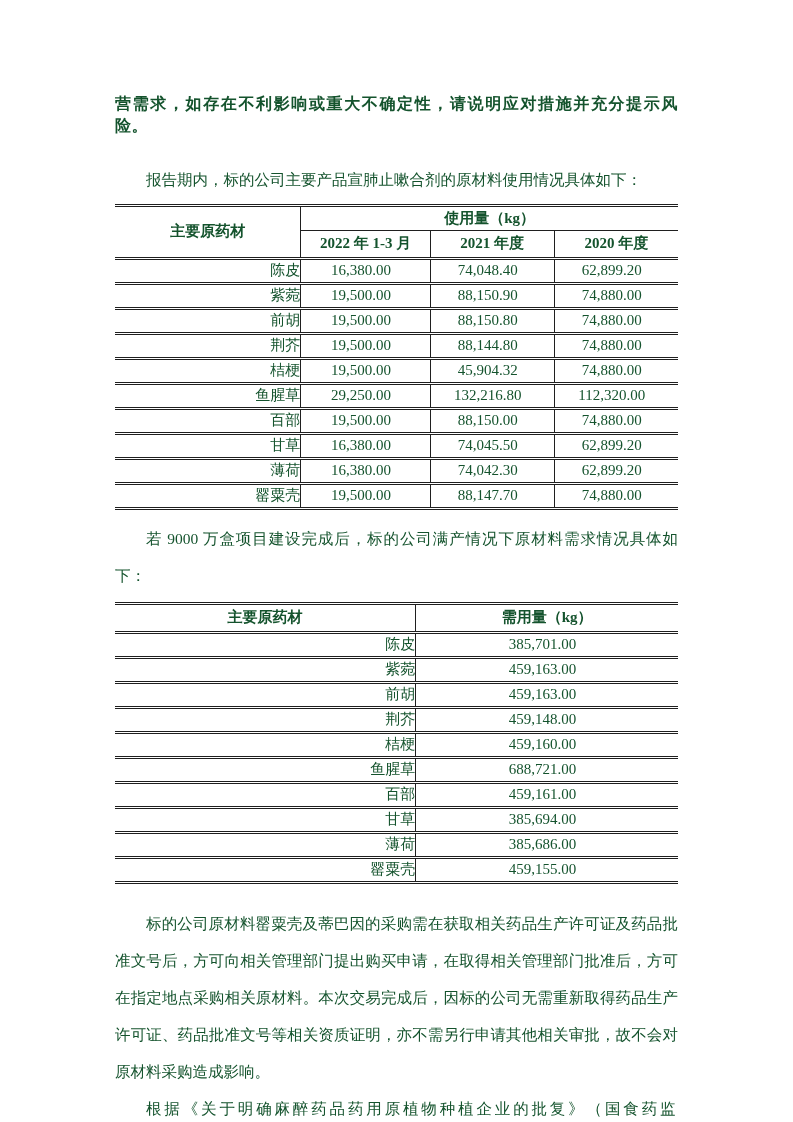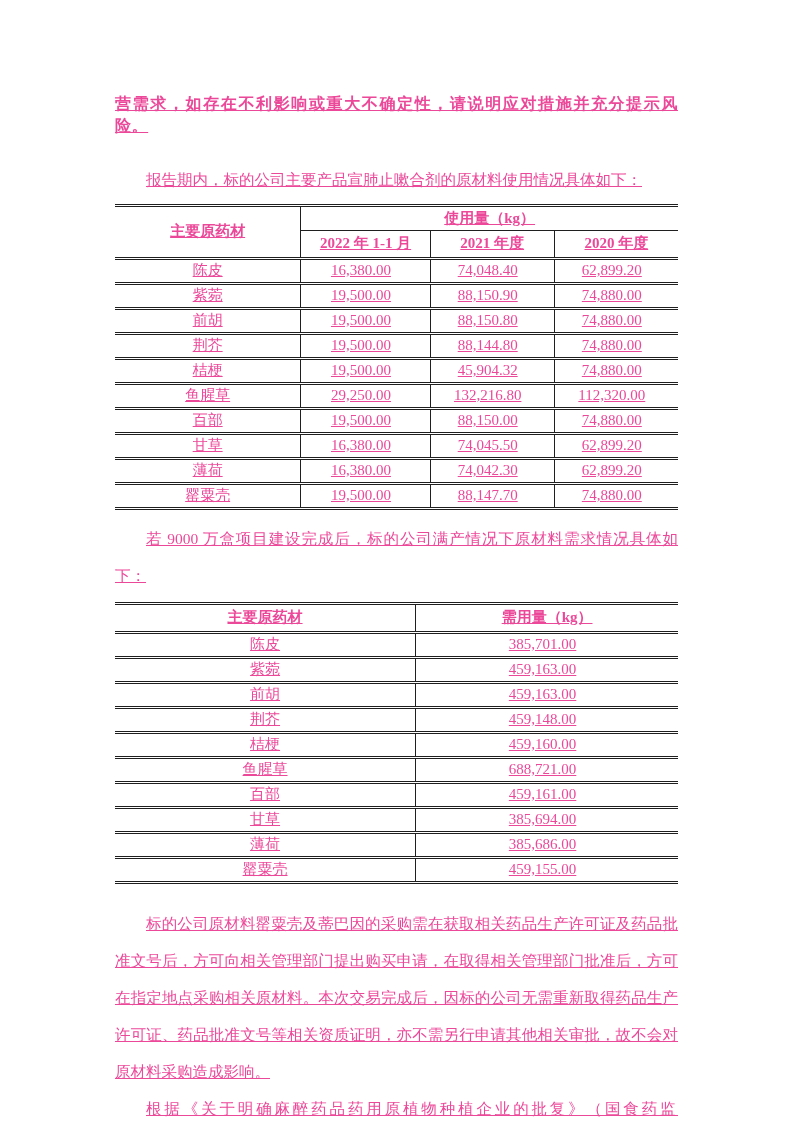--- a/index.html
+++ b/index.html
@@ -4,23 +4,22 @@
 <style>
   * { box-sizing: border-box; }
   html, body { margin: 0; padding: 0; background: #ffffff; }
   .page {
     position: relative;
     width: 793px;
     height: 1122px;
     background: #ffffff;
     padding: 93px 115px 0 115px;
     font-family: "Liberation Serif", "DejaVu Serif", serif;
-    color: #ec4899;
+    color: #14532d;
     overflow: hidden;
-    text-decoration: underline;
   }
   .lead-bold {
     margin: 0;
     font-size: 16px;
     font-weight: bold;
     letter-spacing: 0.6px;
     line-height: 22px;
     text-align: justify;
   }
   .body-par {
@@ -51,21 +50,21 @@
     padding: 1px 0 2px 0;
     vertical-align: middle;
     font-weight: normal;
   }
   th { font-weight: bold; text-align: center; }
   td { border-bottom: 3px double #1f1f1f; }
   thead th.group-hdr { border-bottom: 1px solid #1f1f1f; padding: 2px 0; }
   thead th.main-hdr { border-bottom: 3px double #1f1f1f; }
   thead th.period-hdr, thead th.simple-hdr { border-bottom: 3px double #1f1f1f; padding: 3px 0 4px 0; }
   .vline { border-left: 1px solid #1f1f1f; }
-  td.name-cell { text-align: center; }
+  td.name-cell { text-align: right; }
   td.num-cell { text-align: center; padding-right: 9px; }
 </style>
 </head>
 <body>
 
 <div class="page">
 
   <p class="lead-bold">营需求，如存在不利影响或重大不确定性，请说明应对措施并充分提示风险。</p>
 
   <p class="body-par indent report-line">报告期内，标的公司主要产品宣肺止嗽合剂的原材料使用情况具体如下：</p>
@@ -76,21 +75,21 @@
         <col style="width:23%">
         <col style="width:22%">
         <col style="width:22%">
     </colgroup>
     <thead>
       <tr>
         <th class="main-hdr" rowspan="2">主要原药材</th>
         <th class="group-hdr vline" colspan="3">使用量（kg）</th>
       </tr>
       <tr>
-        <th class="period-hdr vline">2022 年 1-1 月</th>
+        <th class="period-hdr vline">2022 年 1-3 月</th>
         <th class="period-hdr vline">2021 年度</th>
         <th class="period-hdr vline">2020 年度</th>
       </tr>
     </thead>
     <tbody>
       <tr>
         <td class="name-cell">陈皮</td>
         <td class="num-cell vline">16,380.00</td>
         <td class="num-cell vline">74,048.40</td>
         <td class="num-cell vline">62,899.20</td>

